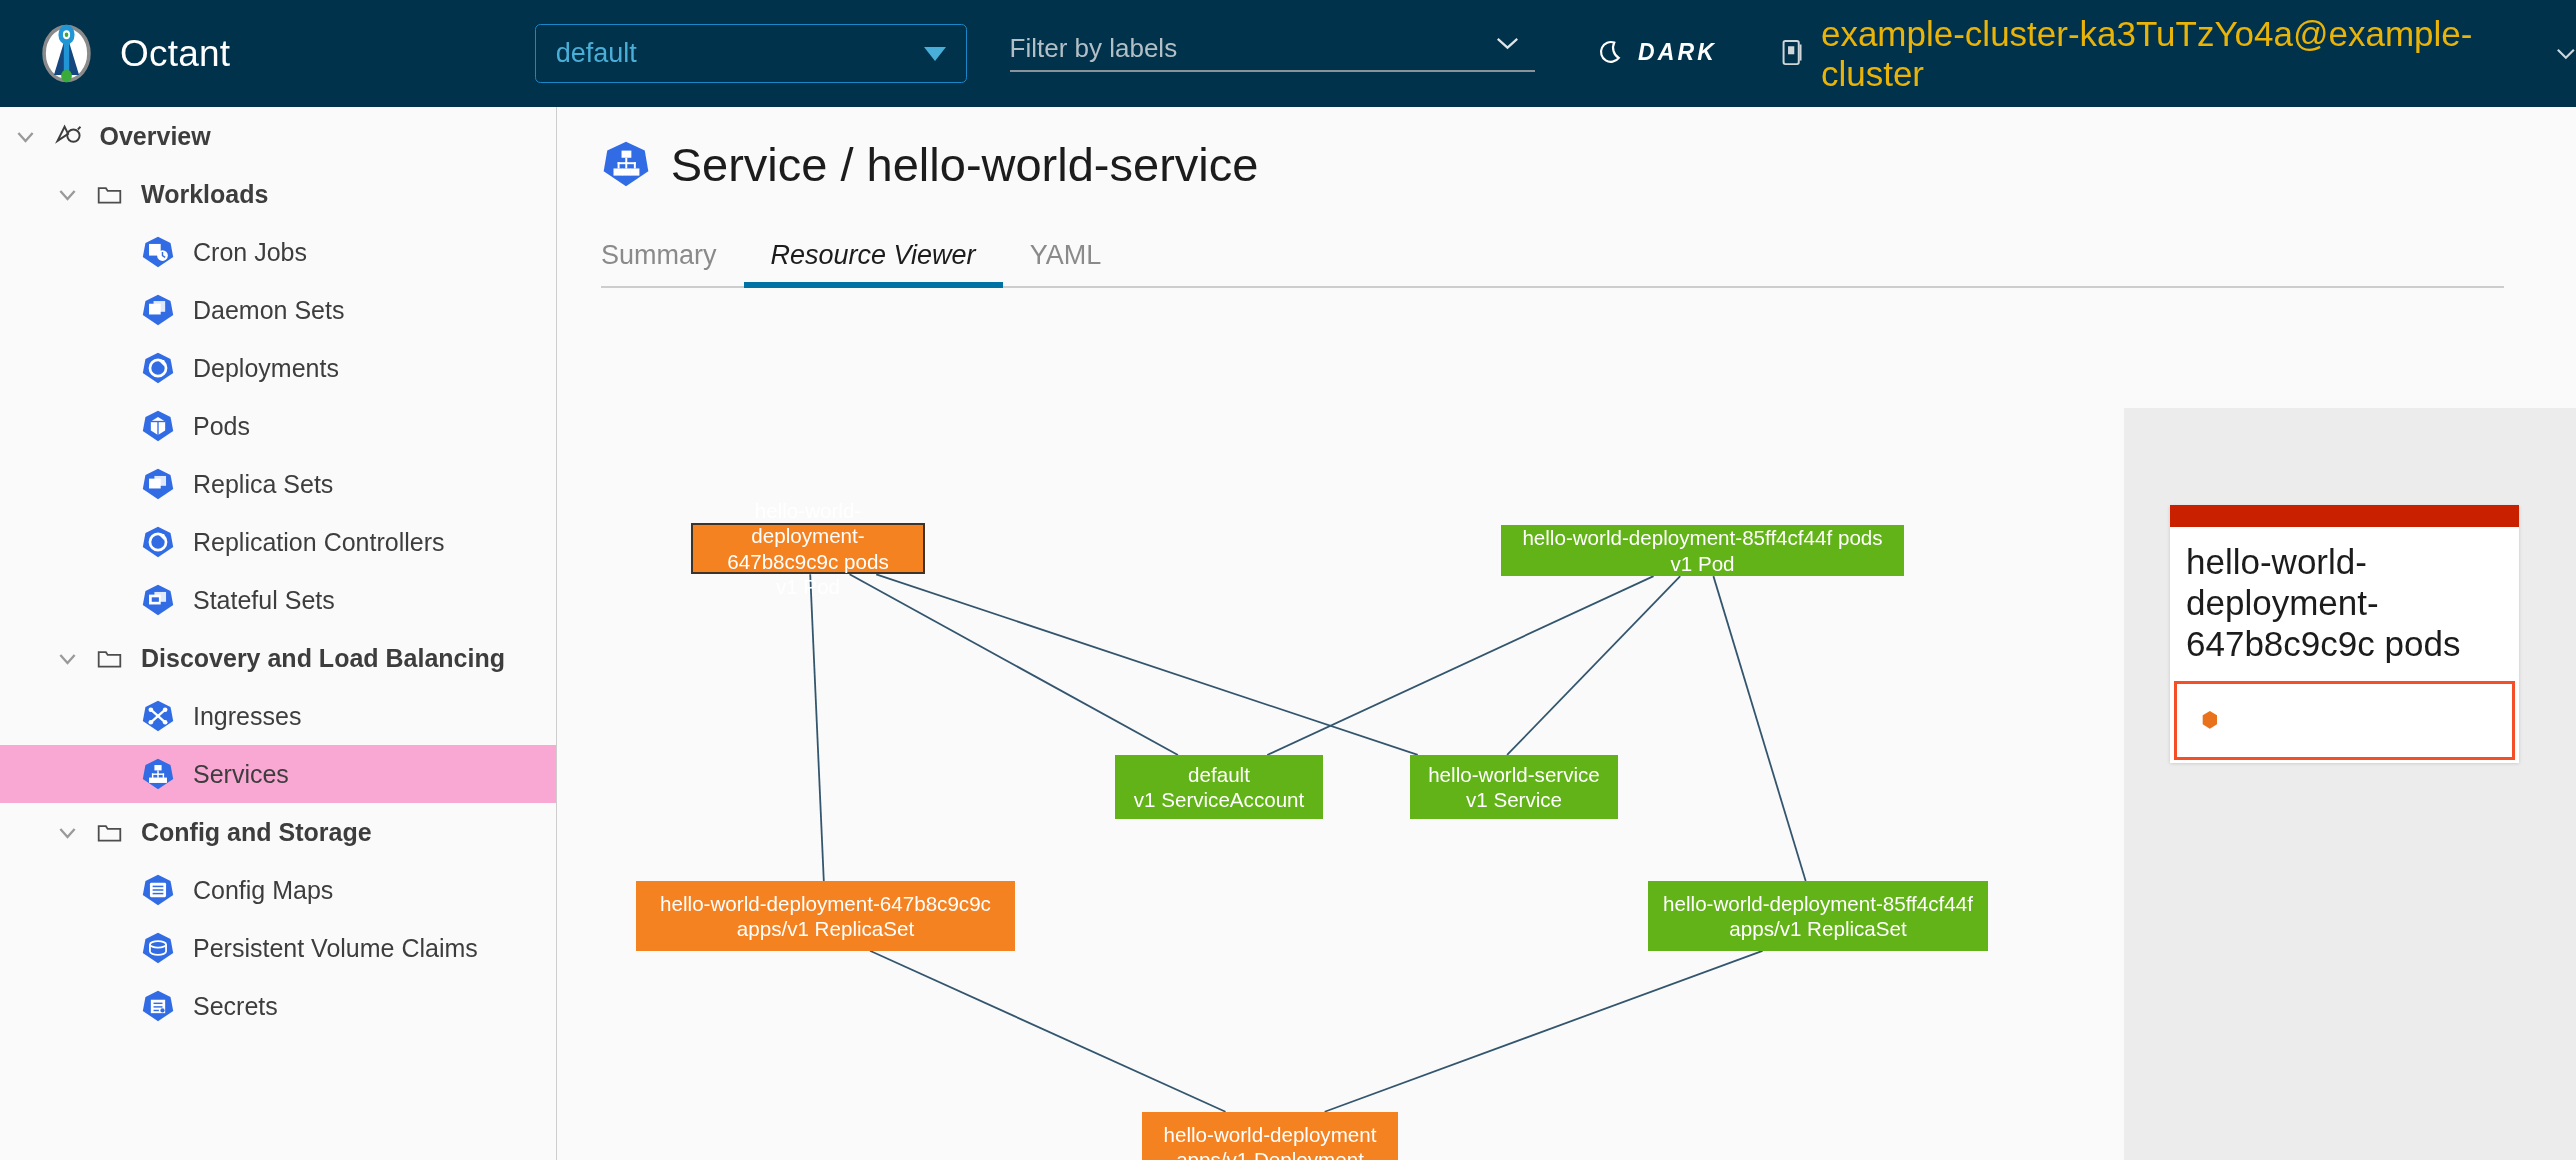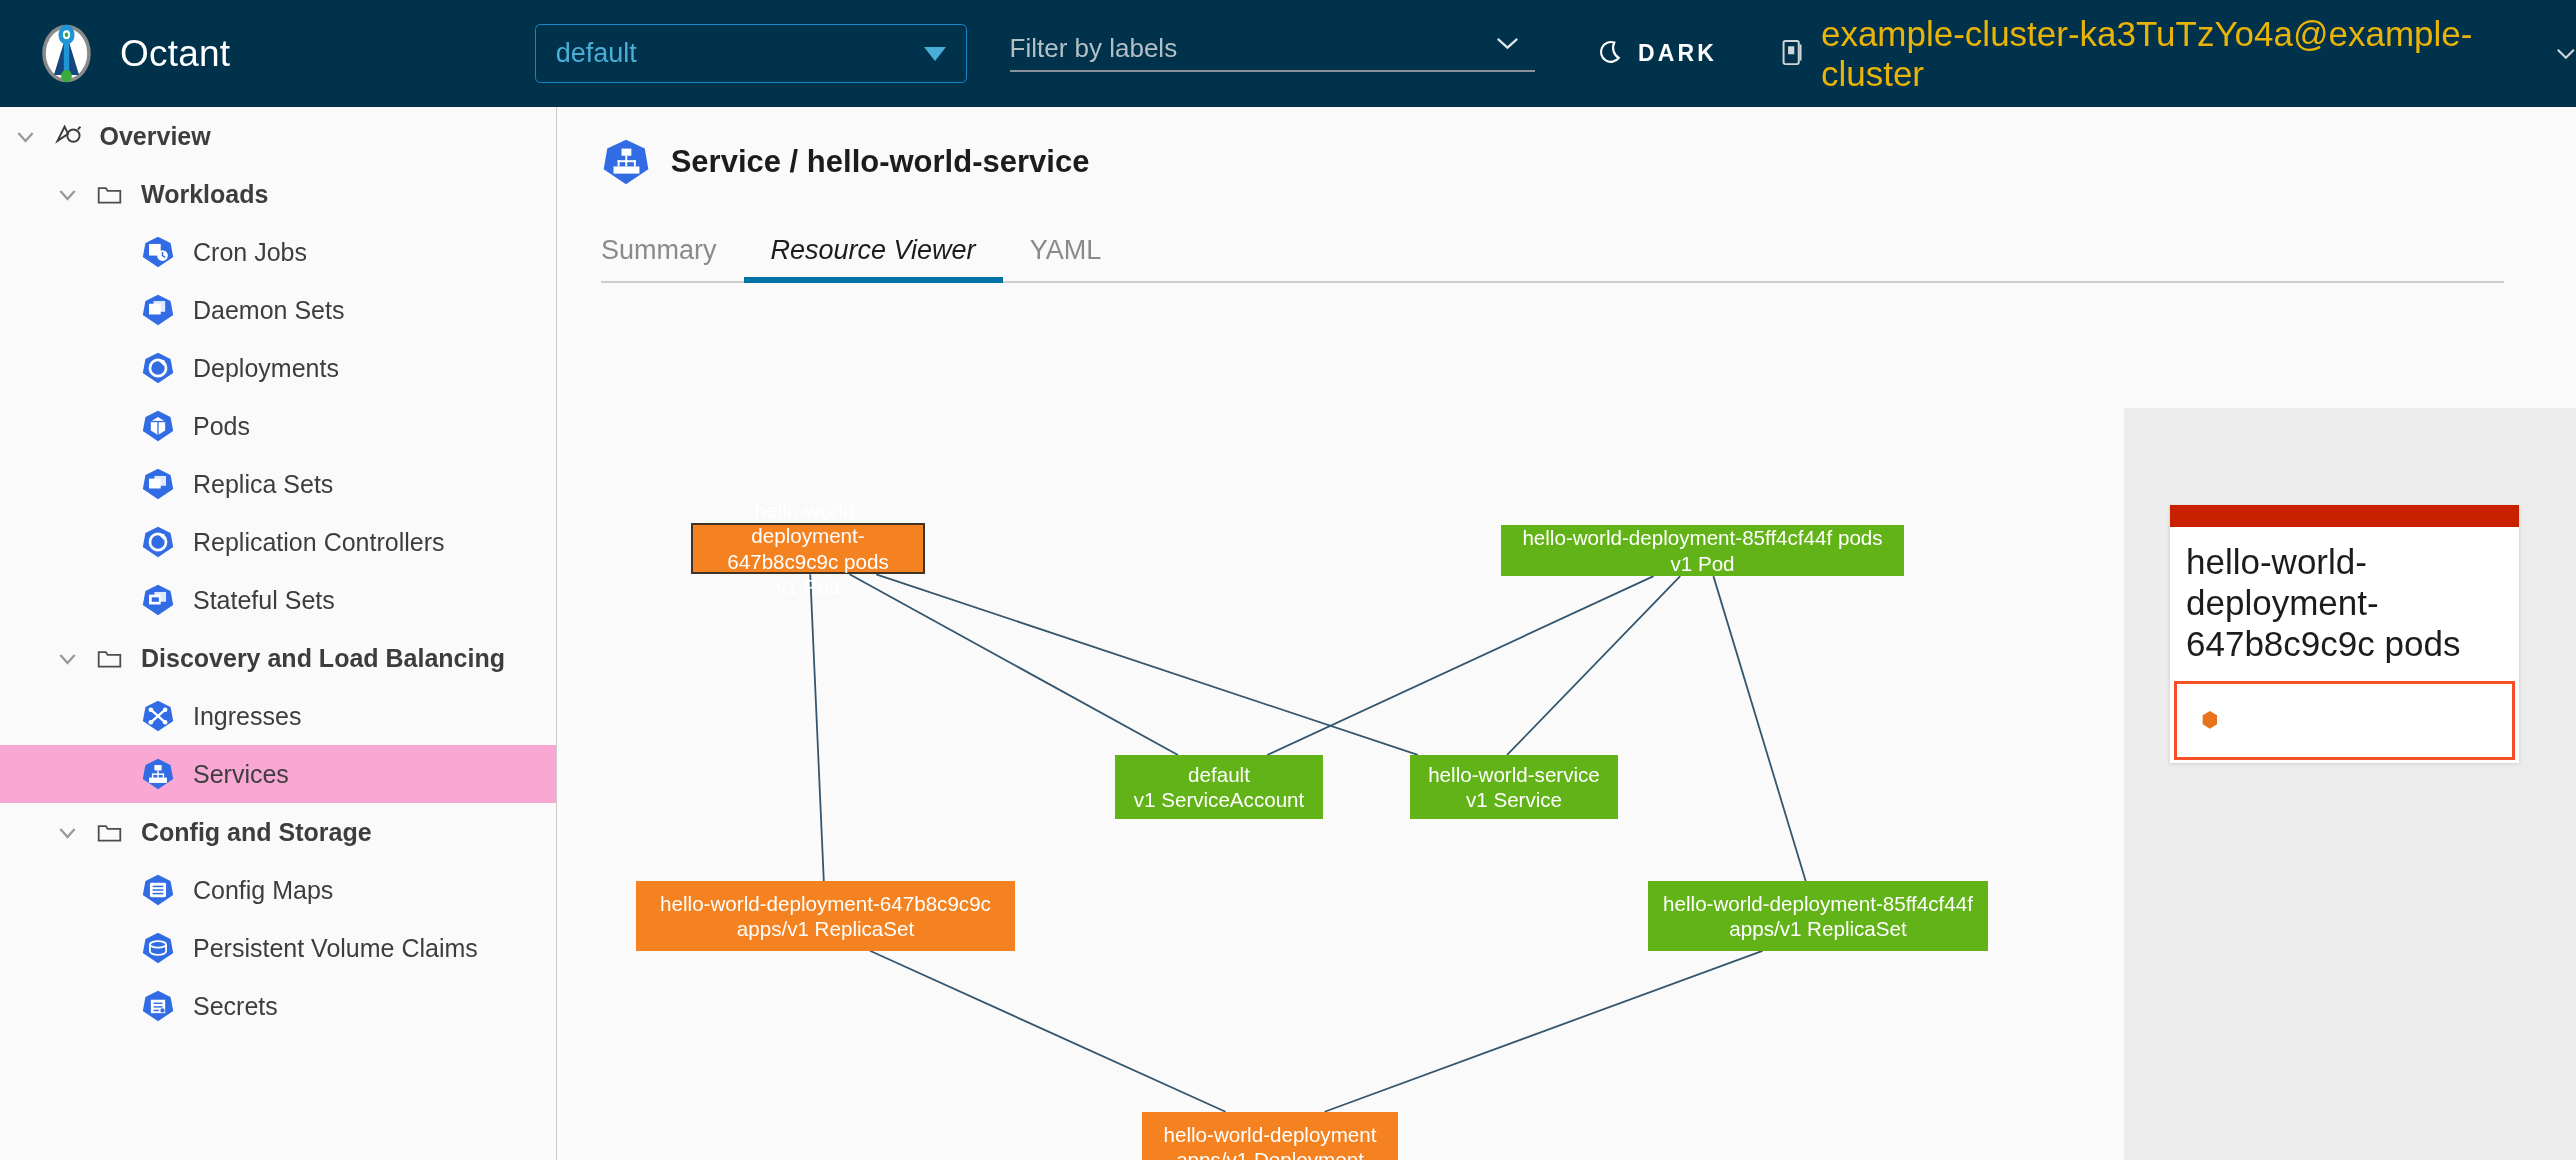--- a/index.html
+++ b/index.html
@@ -33,21 +33,21 @@
     display: flex; align-items: flex-start; cursor: text;
   }
   .labelfilter-text { color: #b3bfc6; font-size: 26px; padding-top: 9px; }
   .labelfilter-caret {
     position: absolute; right: 16px; top: 12.5px; width: 23px; height: 13.4px;
   }
   .labelfilter-line {
     position: absolute; left: 0; bottom: 10.7px; width: 100%; height: 2.7px; background: #8a9399;
   }
   .darkmode {
-    margin-left: 64px; display: flex; align-items: center; cursor: pointer;
+    margin-left: 64px; display: flex; cursor: pointer; font-style: italic;
   }
   .darkmode-label {
     color: #ffffff; font-size: 23px; letter-spacing: 3.1px; font-weight: 600; margin-left: 12.5px;
   }
   .cluster {
     margin-left: 63px; display: flex; align-items: center; cursor: pointer;
   }
   .cluster-label { color: #eab308; font-size: 35px; margin-left: 16px; }
   .cluster-caret { margin-left: 12.5px; width: 19.7px; height: 12.5px; }
 
@@ -73,21 +73,21 @@
   
   .main {
     position: absolute; top: 107px; left: 559px; width: 2017px; height: 1053px;
     background: #fafafa;
   }
   .page-title {
     display: flex; align-items: center; margin: 29.5px 0 0 42px;
   }
   .page-title-ico { width: 50px; height: 50px; flex: 0 0 50px; }
   .page-title-text {
-    font-size: 31px; color: #1c1c1c; margin-left: 19.7px; font-weight: 700;
+    font-size: 47px; color: #1c1c1c; margin-left: 19.7px; font-weight: 400;
   }
   .tabs {
     margin: 39px 0 0 42px; display: flex; align-items: flex-end;
     width: 1903px; border-bottom: 2.7px solid #cdcdcd; height: 57px;
   }
   .tab {
     font-size: 27px; color: #8a8a8a; padding: 0 27px 14.3px 27px; cursor: pointer;
     position: relative; white-space: nowrap;
   }
   .tab:first-child { padding-left: 0; }

